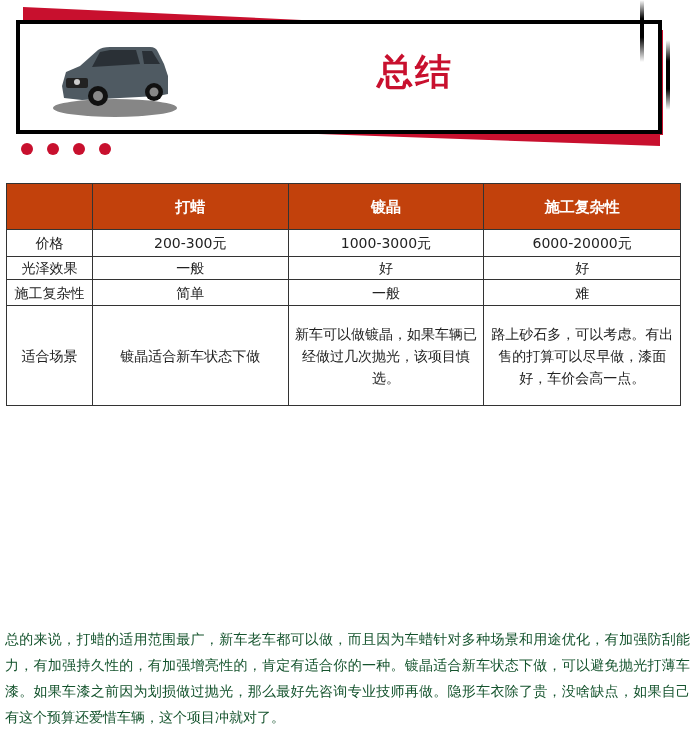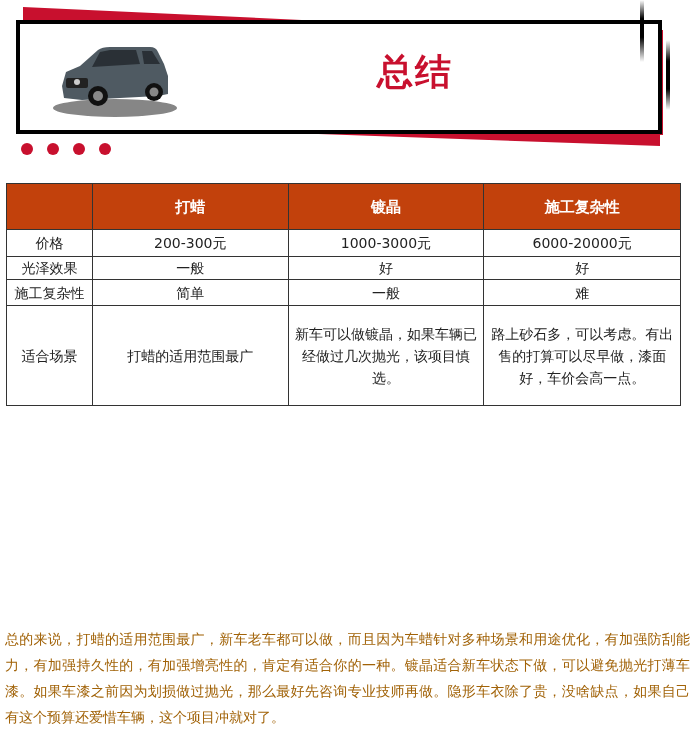--- a/index.html
+++ b/index.html
@@ -13,21 +13,21 @@
   .stroke2 { position: absolute; left: 666px; top: 40px; width: 4px; height: 70px; background: linear-gradient(#fff, #000 30%, #000 70%, #fff); }
   .title { position: absolute; left: 360px; top: 48px; width: 110px; text-align: center; font-size: 36px; font-weight: bold; color: #c8102e; letter-spacing: 2px; }
   .car { position: absolute; left: 40px; top: 36px; width: 150px; height: 84px; }
   .dots { position: absolute; left: 21px; top: 143px; display: flex; gap: 14px; }
   .dot { width: 12px; height: 12px; border-radius: 50%; background: #c8102e; }
 
   table.cmp { position: absolute; left: 6px; top: 183px; width: 675px; border-collapse: collapse; font-size: 14px; }
   table.cmp td, table.cmp th { border: 1px solid #333; text-align: center; vertical-align: middle; padding: 0 4px; line-height: 22px; }
   table.cmp th { background: #c2410c; color: #fff; font-weight: bold; font-size: 15px; height: 45px; }
   table.cmp td.label { width: 77px; }
-  .para { position: absolute; left: 5px; top: 626px; width: 685px; font-size: 14px; line-height: 26px; color: #a16207; text-align: justify; }
+  .para { position: absolute; left: 5px; top: 626px; width: 685px; font-size: 14px; line-height: 26px; color: #14532d; text-align: justify; }
 </style>
 </head>
 <body>
 
 <div class="banner">
   <div class="red-top"></div>
   <div class="red-right"></div>
   <div class="red-bottom"></div>
   <div class="frame"></div>
   <div class="stroke1"></div>
@@ -80,20 +80,20 @@
     <td>好</td>
   </tr>
   <tr style="height:26px">
     <td class="label">施工复杂性</td>
     <td>简单</td>
     <td>一般</td>
     <td>难</td>
   </tr>
   <tr style="height:100px">
     <td class="label">适合场景</td>
-    <td>打蜡的适用范围最广</td>
+    <td>镀晶适合新车状态下做</td>
     <td>新车可以做镀晶，如果车辆已经做过几次抛光，该项目慎选。</td>
     <td>路上砂石多，可以考虑。有出售的打算可以尽早做，漆面好，车价会高一点。</td>
   </tr>
 </tbody>
   </table>
 
 <p class="para" style="margin:0">总的来说，打蜡的适用范围最广，新车老车都可以做，而且因为车蜡针对多种场景和用途优化，有加强防刮能力，有加强持久性的，有加强增亮性的，肯定有适合你的一种。镀晶适合新车状态下做，可以避免抛光打薄车漆。如果车漆之前因为划损做过抛光，那么最好先咨询专业技师再做。隐形车衣除了贵，没啥缺点，如果自己有这个预算还爱惜车辆，这个项目冲就对了。</p>
 
 </body></html>

